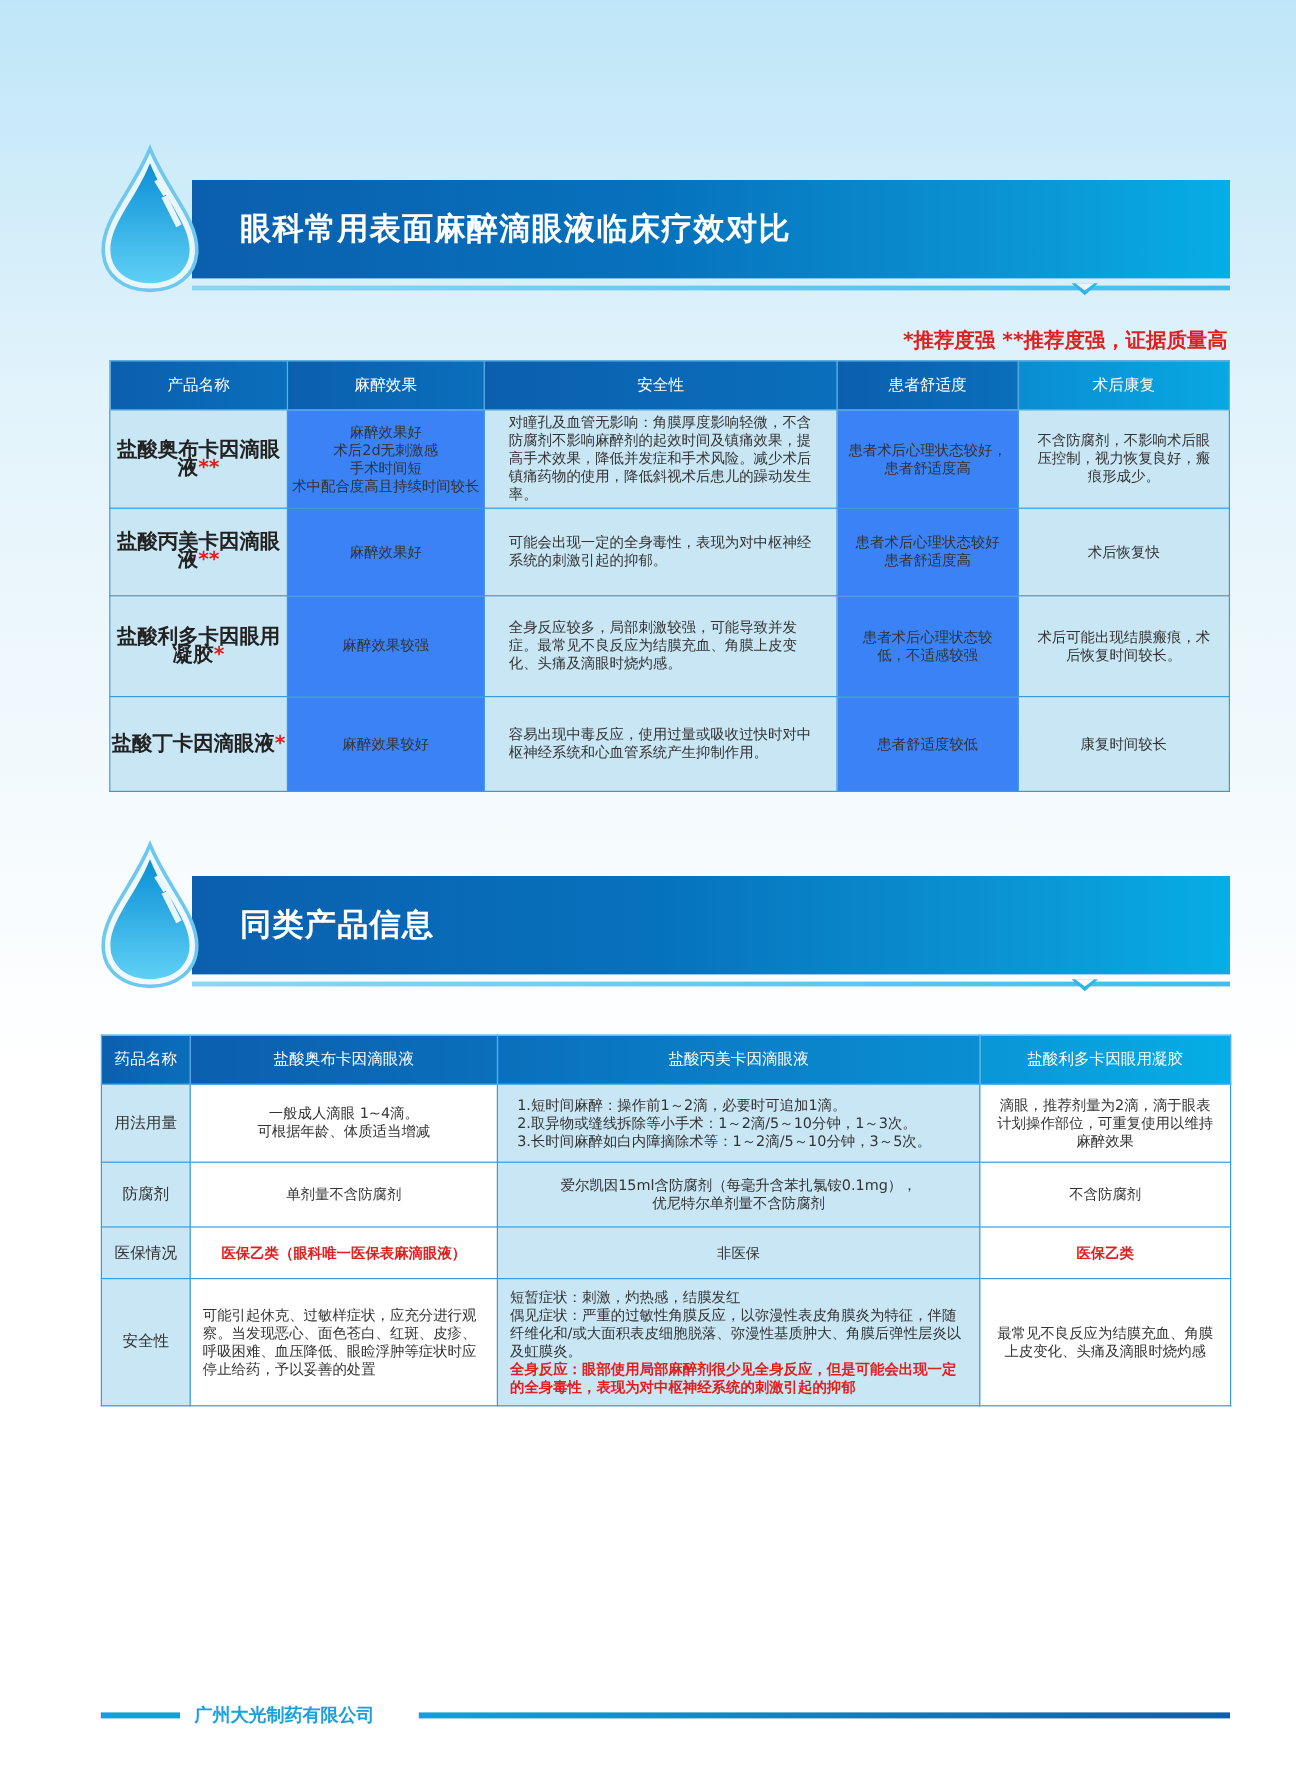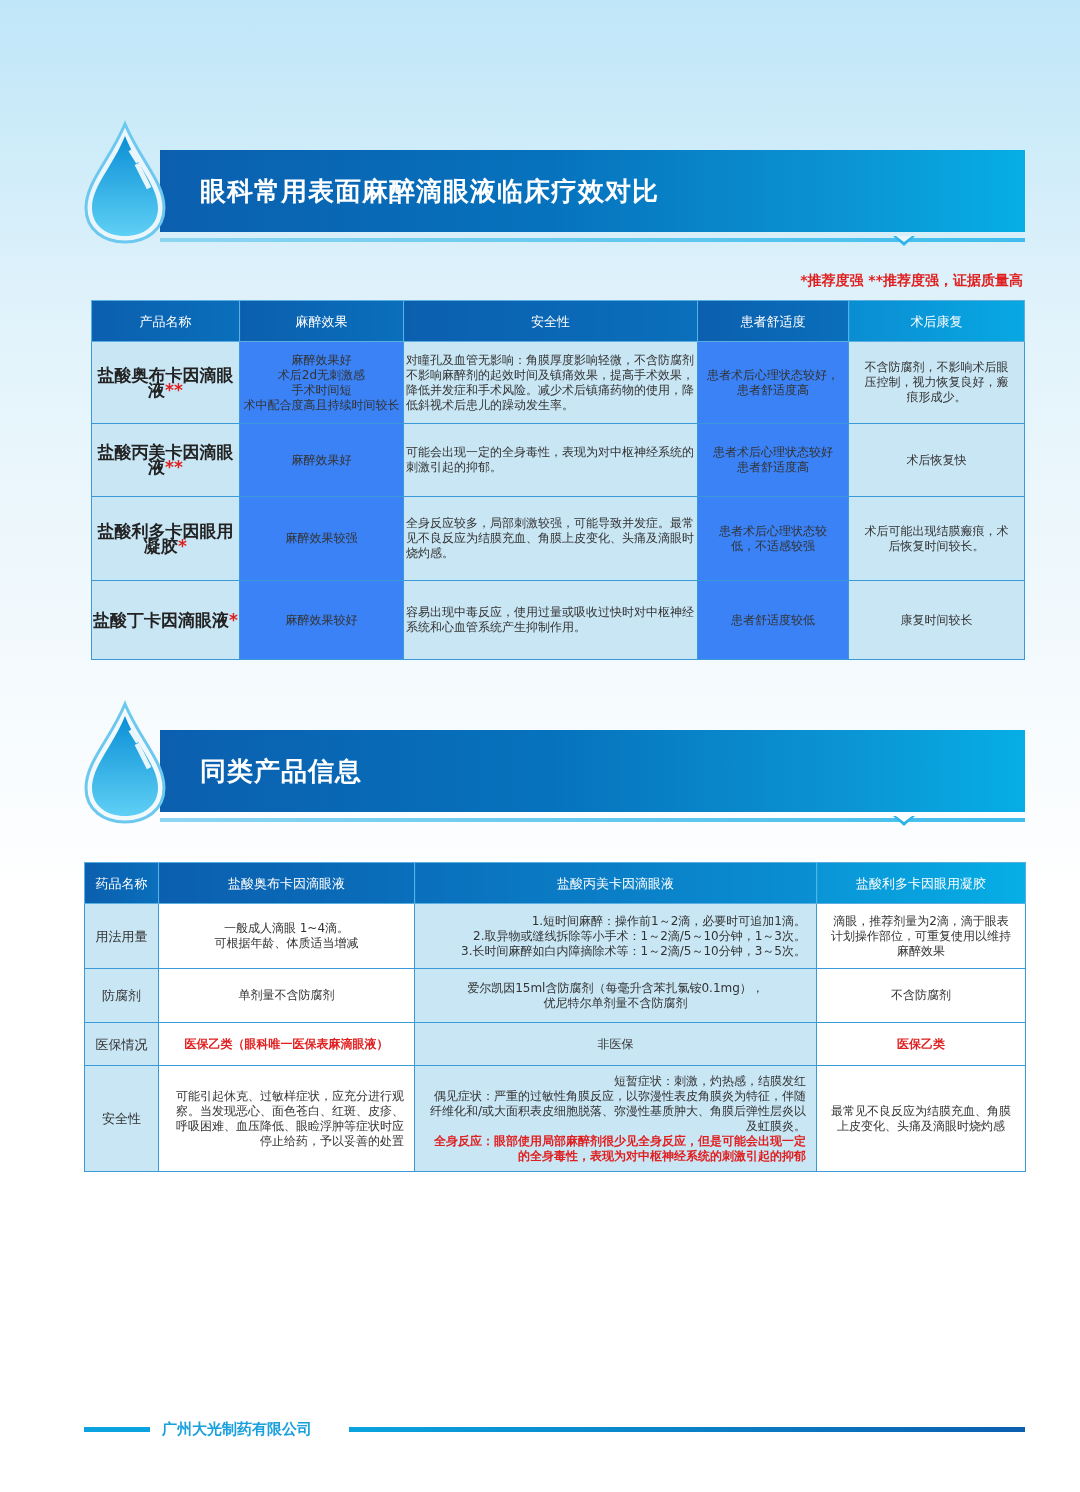--- a/index.html
+++ b/index.html
@@ -5,36 +5,36 @@
 *{box-sizing:border-box;margin:0;padding:0}
 html,body{width:1080px;height:1492px;overflow:hidden}
 body{font-family:"DejaVu Sans","Liberation Sans",sans-serif;background:linear-gradient(180deg,#bfe6f8 0%,#e2f3fb 22%,#f4fafd 45%,#ffffff 60%,#ffffff 100%);position:relative;color:#333}
 .banner{position:absolute;left:80px;width:945px;height:130px}
 .banner .bar{position:absolute;left:80px;top:30px;width:865px;height:82px;background:linear-gradient(90deg,#0b5fae 0%,#0672bd 45%,#0b95d4 80%,#06aee6 100%)}
 .banner .underline{position:absolute;left:80px;top:118px;width:865px;height:4px;background:linear-gradient(90deg,#8dd6f2,#3fbdec)}
 .banner .notch{position:absolute;right:110px;top:116px;width:0;height:0;border-left:11px solid transparent;border-right:11px solid transparent;border-top:10px solid #2db4e8}
 .banner .notch-inner{position:absolute;right:113px;top:116px;width:0;height:0;border-left:8px solid transparent;border-right:8px solid transparent;border-top:6px solid #eaf6fc}
 .banner .title{position:absolute;left:120px;top:30px;height:82px;line-height:82px;color:#fff;font-size:26px;font-weight:bold;letter-spacing:1px}
 .drop{position:absolute;left:0;top:0;width:90px;height:125px}
-.note{position:absolute;right:57px;top:272px;color:#e02020;font-size:14px;font-weight:bold}
+.note{position:absolute;right:57px;top:272px;color:#e02020;font-size:17px;font-weight:bold}
 table{border-collapse:collapse;position:absolute;table-layout:fixed}
 td,th{border:1.5px solid #3a9ad8;font-size:12px;text-align:center;vertical-align:middle;line-height:15px;color:#333;font-weight:normal}
 thead th{background:linear-gradient(90deg,#0b5fae,#0a6fbc);color:#fff;font-weight:normal;font-size:13px;height:41px;border-color:#5aaee0}
 .t1{left:91px;top:300px;width:933px}
 .t1 td.name{background:#c9e6f5;font-weight:bold;font-size:17px;color:#222}
 .t1 td.light{background:#3b82f6}
-.t1 td.mid{background:#c9e6f5;text-align:left;padding:0 2px}
+.t1 td.mid{background:#c9e6f5;text-align:left;padding:0 20px}
 .t1 td.rec{background:#c9e6f5}
 .star{color:#e02020}
 .t2{left:84px;top:862px;width:941px}
 .t2 td.lab{background:#c9e6f5;font-size:13px;color:#333}
 .t2 td.w{background:#fff}
 .t2 td.b{background:#c9e6f5}
 .red{color:#e02020;font-weight:bold}
-.left{text-align:right;padding:0 10px}
+.left{text-align:left;padding:0 10px}
 .footer{position:absolute;top:1423px;left:84px;width:941px;height:14px}
 .footer .l1{position:absolute;left:0;top:4px;width:66px;height:5px;background:#0aa3e0}
 .footer .txt{position:absolute;left:78px;top:-3px;color:#1aa0dc;font-size:15px;font-weight:bold}
 .footer .l2{position:absolute;left:265px;top:4px;width:676px;height:5px;background:linear-gradient(90deg,#0aa3e0,#0b5fae)}
 </style>
 </head>
 <body>
 
 <div class="banner" style="top:120px">
   <div class="bar"></div>

